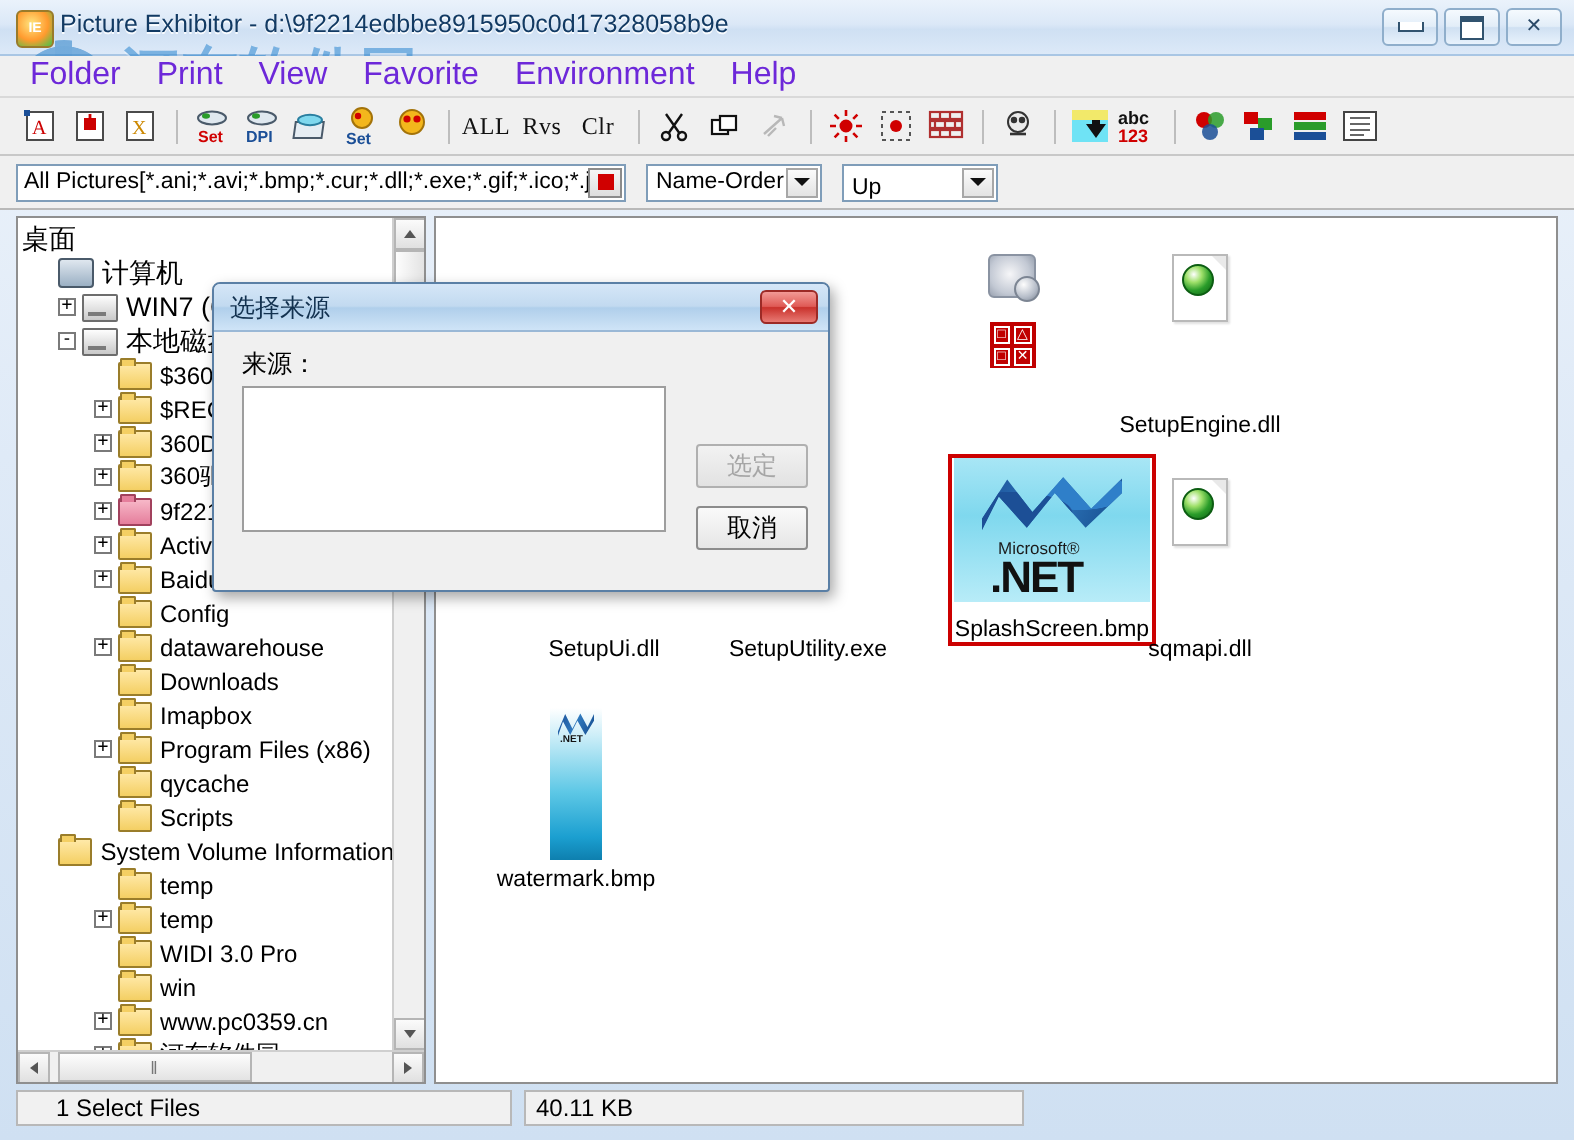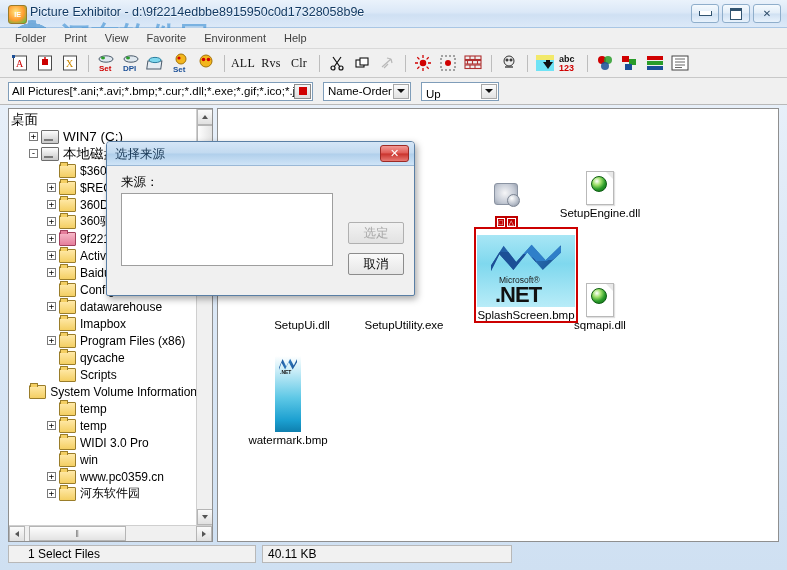--- a/index.html
+++ b/index.html
@@ -43,21 +43,21 @@
   .winbtn .gl-min{display:block;width:11px;height:4px;border:1px solid #31536f;border-top:none;background:#fff;}
   .winbtn .gl-max{display:block;width:10px;height:8px;border:1px solid #31536f;border-top-width:3px;background:#fff;}
   
   .menubar{
     position:absolute;left:0;top:28px;width:787px;height:21px;
     background:#f0f0f0;border-bottom:1px solid #d9d9d9;
     display:flex;align-items:center;padding-left:6px;box-sizing:border-box;
     z-index:3;
   }
   .menu-item{
-    padding:15px 9px;font-size:11px;color:#404040;cursor:default;white-space:nowrap;
+    padding:15px 9px;font-size:16px;color:#6d28d9;cursor:default;white-space:nowrap;
   }
   
   .toolbar{
     position:absolute;left:0;top:49px;width:787px;height:29px;
     background:#f0f0f0;border-bottom:1px solid #c8c8c8;
     display:flex;align-items:center;padding-left:8px;box-sizing:border-box;
     z-index:3;
   }
   .tb{
     width:23px;height:23px;margin-right:2px;position:relative;
@@ -174,21 +174,21 @@
     font-size:9px;color:#777;letter-spacing:1px;
   }
   .hsb .sb-rt{position:absolute;right:0;top:0;}
   
   .filepanel{
     position:absolute;left:217px;top:108px;width:562px;height:434px;
     background:#fff;border:1px solid #8f8f8f;box-sizing:border-box;overflow:hidden;
   }
   .icon-cell{position:absolute;text-align:center;width:104px;}
   .icon-cell .thumb-box{
-    height:78px;display:flex;align-items:flex-end;justify-content:center;
+    height:78px;display:flex;justify-content:center;
   }
   .icon-cell .cap{
     font-size:11.5px;color:#000;margin-top:2px;white-space:nowrap;
     font-family:"Liberation Sans",sans-serif;
   }
   
   .doc-ico{
     width:26px;height:32px;background:#fff;border:1px solid #b9b9b9;position:relative;
     box-shadow:1px 1px 1px rgba(0,0,0,.12);
   }
@@ -537,20 +537,26 @@
     </div>
   </div>
 
   <div class="treepanel">
     <div class="tree" id="tree">
         <div class="trow">
           <span class="tind" style="width: 0px;"></span>
           <span class="tlabel big">桌面</span>
         </div>
         <div class="trow">
+          <span class="tind" style="width: 6px;"></span>
+          <span class="pmspace"></span>
+          <span class="pc"></span>
+          <span class="tlabel big">计算机</span>
+        </div>
+        <div class="trow">
           <span class="tind" style="width: 18px;"></span>
           <span class="pm">+</span>
           <span class="drive"></span>
           <span class="tlabel big">WIN7 (C:)</span>
         </div>
         <div class="trow">
           <span class="tind" style="width: 18px;"></span>
           <span class="pm">-</span>
           <span class="drive"></span>
           <span class="tlabel big">本地磁盘 (D:)</span>
@@ -601,20 +607,26 @@
           <span class="tind" style="width: 36px;"></span>
           <span class="pmspace"></span>
           <span class="folder"></span>
           <span class="tlabel">Config</span>
         </div>
         <div class="trow">
           <span class="tind" style="width: 36px;"></span>
           <span class="pm">+</span>
           <span class="folder"></span>
           <span class="tlabel">datawarehouse</span>
+        </div>
+        <div class="trow">
+          <span class="tind" style="width: 36px;"></span>
+          <span class="pmspace"></span>
+          <span class="folder"></span>
+          <span class="tlabel">Downloads</span>
         </div>
         <div class="trow">
           <span class="tind" style="width: 36px;"></span>
           <span class="pmspace"></span>
           <span class="folder"></span>
           <span class="tlabel">Imapbox</span>
         </div>
         <div class="trow">
           <span class="tind" style="width: 36px;"></span>
           <span class="pm">+</span>

